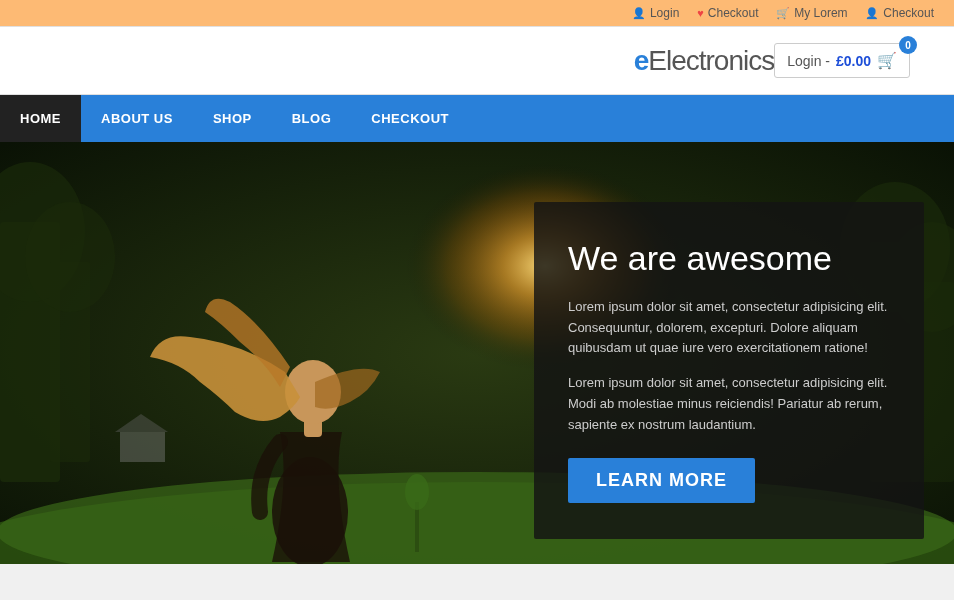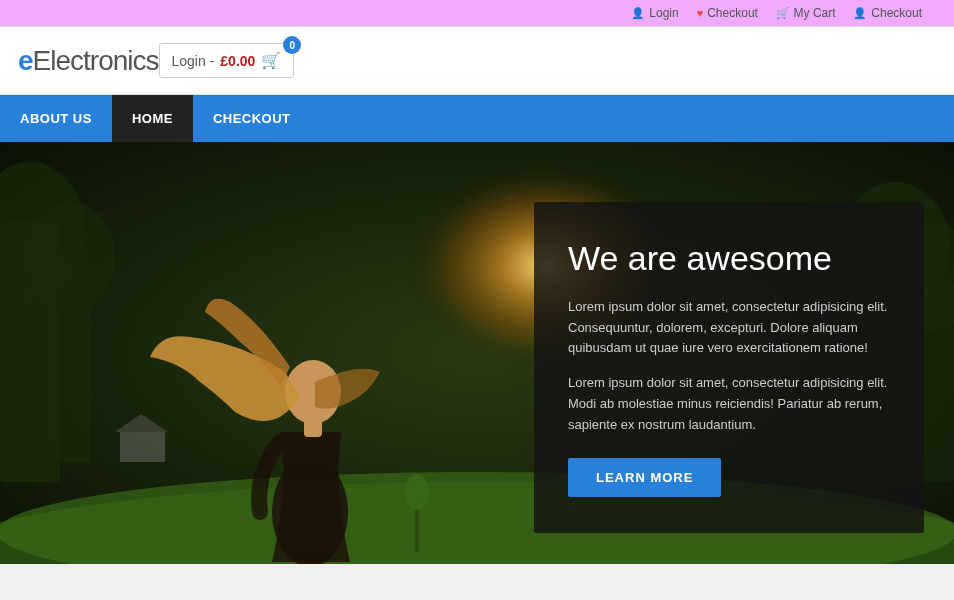--- a/index.html
+++ b/index.html
@@ -1,43 +1,43 @@
 <!DOCTYPE html>
 <html><head>
   <meta charset="utf-8">
   <style>
     * { margin: 0; padding: 0; box-sizing: border-box; }
     body { font-family: Arial, sans-serif; width: 954px; min-height: 600px; overflow-x: hidden; background: #f0f0f0; }
 
     
     .top-bar {
-      background: #f0abfc;
+      background: #fdba74;
       border-bottom: 1px solid #e0e0e0;
-      padding: 6px 32px;
+      padding: 6px 20px;
       display: flex;
       justify-content: flex-end;
       gap: 18px;
       align-items: center;
     }
     .top-bar-item {
       font-size: 12px;
       color: #555;
       display: flex;
       align-items: center;
       gap: 4px;
       cursor: pointer;
     }
 
     
     .header {
       background: #fff;
-      padding: 16px 18px;
-      display: flex;
-      align-items: center;
-      justify-content: flex-start;
+      padding: 16px 44px;
+      display: flex;
+      align-items: center;
+      justify-content: flex-end;
       border-bottom: 1px solid #e0e0e0;
     }
     .logo {
       font-size: 28px;
       font-weight: 300;
       color: #555;
       letter-spacing: -1px;
     }
     .logo span.e {
       color: #2980d9;
@@ -50,21 +50,21 @@
       border-radius: 3px;
       padding: 7px 12px;
       font-size: 14px;
       color: #555;
       cursor: pointer;
       background: #fff;
       position: relative;
       gap: 6px;
     }
     .cart-button .cart-price {
-      color: #b91c1c;
+      color: #1d4ed8;
       font-weight: 600;
     }
     .cart-badge {
       position: absolute;
       top: -8px;
       right: -8px;
       background: #2980d9;
       color: #fff;
       border-radius: 50%;
       font-size: 10px;
@@ -134,21 +134,21 @@
     .hero-text {
       font-size: 13px;
       color: #ccc;
       line-height: 1.6;
       margin-bottom: 14px;
     }
     .learn-more-btn {
       display: inline-block;
       background: #2980d9;
       color: #fff;
-      font-size: 13px;
+      font-size: 18px;
       font-weight: 600;
       letter-spacing: 1px;
       padding: 12px 28px;
       border: none;
       cursor: pointer;
       border-radius: 2px;
       margin-top: 8px;
       text-transform: uppercase;
     }
 
@@ -166,43 +166,45 @@
   <div class="top-bar-item">
     <span class="icon-user"></span>
     <span>Login</span>
   </div>
   <div class="top-bar-item">
     <span class="icon-heart"></span>
     <span>Checkout</span>
   </div>
   <div class="top-bar-item">
     <span class="icon-cart"></span>
-    <span>My Cart</span>
+    <span>My Lorem</span>
   </div>
   <div class="top-bar-item">
     <span class="icon-checkout"></span>
     <span>Checkout</span>
   </div>
 </div>
 
 <div class="header">
   <div class="logo">
     <span class="e">e</span><span>Electronics</span>
   </div>
   <button class="cart-button">
     <span class="cart-badge">0</span>
     <span>Login -</span>
     <span class="cart-price">£0.00</span>
     <span class="cart-icon-svg">🛒</span>
   </button>
 </div>
 
 <nav class="navbar">
+  <div class="nav-item active">HOME</div>
   <div class="nav-item">ABOUT US</div>
-  <div class="nav-item active">HOME</div>
+  <div class="nav-item">SHOP</div>
+  <div class="nav-item">BLOG</div>
   <div class="nav-item">CHECKOUT</div>
 </nav>
 
 <div class="hero">
   <div class="hero-bg"></div>
 
   <svg style="position:absolute;inset:0;width:100%;height:100%" xmlns="http://www.w3.org/2000/svg">
 
     <defs>
       <radialGradient id="sunGlow" cx="55%" cy="38%" r="35%">

